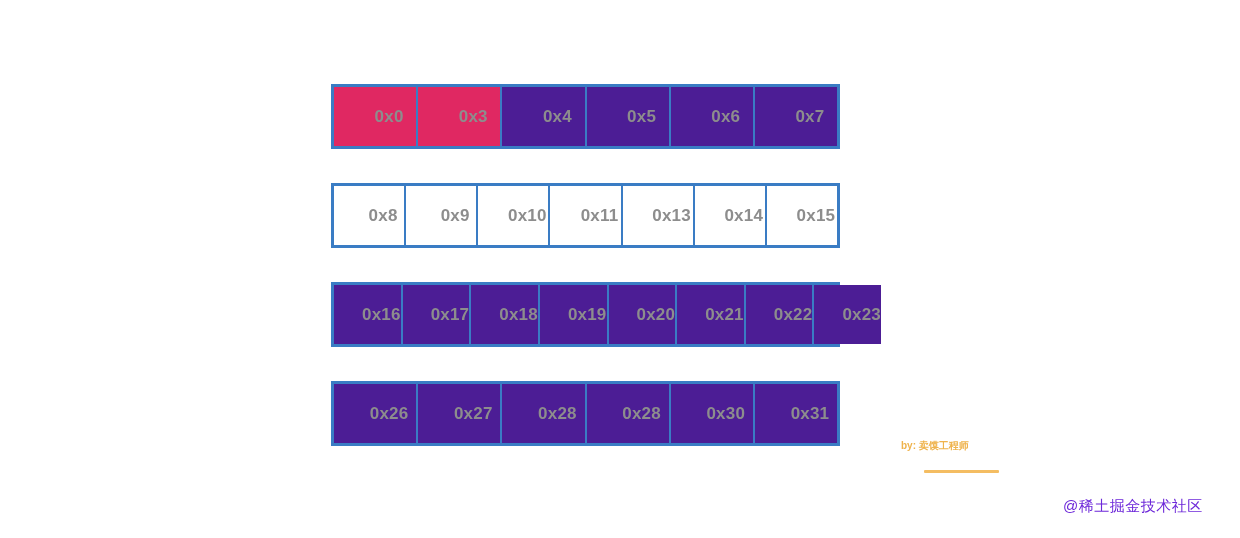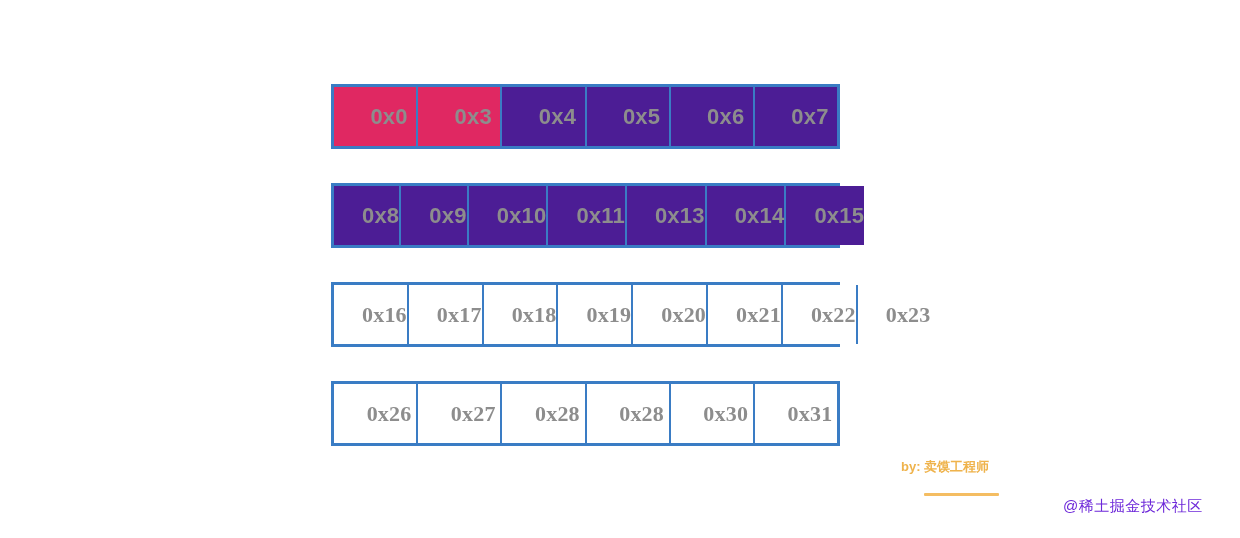--- a/index.html
+++ b/index.html
@@ -34,49 +34,48 @@
 
   .mem-cell {
     box-sizing: border-box;
     flex: 1 1 0;
     display: flex;
     align-items: center;
     justify-content: center;
     height: 100%;
     border-left: 1.5px solid #3a7cc4;
     border-right: 1.5px solid #3a7cc4;
-    font-size: 22px;
+    font-size: 17px;
     font-weight: bold;
     color: #8d8d8d;
     letter-spacing: 0.2px;
     line-height: 1;
     user-select: none;
     padding-left: 28px;
   }
   .mem-cell:first-child { border-left: none; }
   .mem-cell:last-child  { border-right: none; }
 
   .cell-pink   { background: #e02862; }
   .cell-green  { background: #4c1d95; }
-  .cell-yellow { background: #4c1d95; }
-  .cell-white  { background: #ffffff; font-family: Liberation Serif, serif; }
+  .cell-yellow { background: #ffffff; }
+  .cell-white  { background: #4c1d95; }
 
   #signature-block {
     position: absolute;
     left: 901px;
     top: 440px;
     width: 180px;
   }
   #signature-text {
-    font-size: 13px;
+    font-size: 10px;
     font-weight: bold;
     color: #efb34c;
     line-height: 1.2;
     white-space: nowrap;
-    margin-top: 19px;
   }
   #signature-rule {
     margin-top: 18px;
     margin-left: 23px;
     width: 75px;
     height: 3px;
     background: #f4bd62;
     border-radius: 1px;
   }
 

